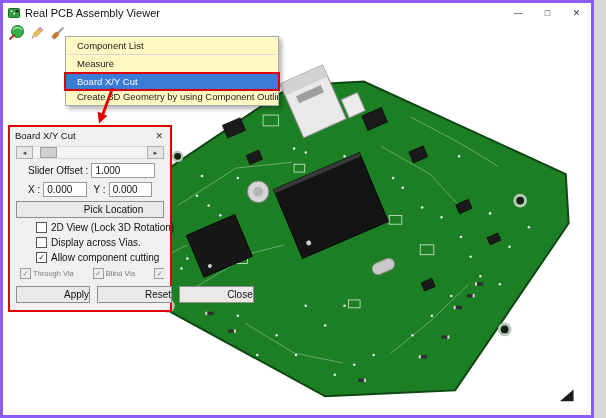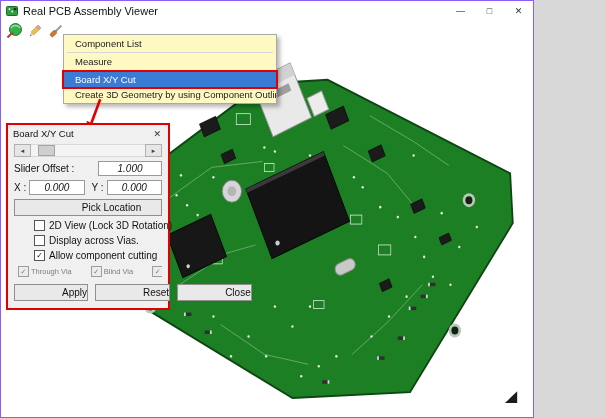--- a/index.html
+++ b/index.html
@@ -1,16 +1,16 @@
 <!DOCTYPE html>
 <html><head>
 <meta charset="utf-8">
 <style>
   html,body{margin:0;padding:0;background:#d8d8d8;font-family:"Liberation Sans",sans-serif;}
-  .window{position:relative;width:534px;height:418px;background:#fff;border:1px solid #8b5cf6;box-sizing:border-box;overflow:hidden;}
+  .window{position:relative;width:594px;height:418px;background:#fff;border:3px solid #8b5cf6;box-sizing:border-box;overflow:hidden;}
   
   .titlebar{height:19px;display:flex;align-items:center;background:#fff;padding-left:5px;}
   .title-text{font-size:11px;color:#111;margin-left:5px;flex:1;white-space:nowrap;}
   .win-controls{display:flex;height:19px;}
   .win-btn{width:29px;height:19px;display:flex;align-items:center;justify-content:center;font-size:9px;color:#333;}
   
   .menubar{height:15px;display:flex;align-items:stretch;background:#fff;font-size:11px;}
   .menu-item{padding:0 7px;display:flex;align-items:center;color:#111;}
   .menu-item.active{background:#cfe4f8;box-shadow:inset 0 0 0 1px #84acdd;}
   
@@ -35,25 +35,25 @@
   .group{position:relative;border:1px solid #aeaeae;margin:7px 6px 5px;padding:9px 6px 6px;}
   .group-label{position:absolute;top:-6px;left:5px;background:#f0f0f0;padding:0 3px;font-size:9.5px;}
   .radio-row{display:flex;gap:42px;}
   .radio{display:flex;align-items:center;gap:4px;}
   .radio-circle{width:9px;height:9px;border:1px solid #555;border-radius:50%;background:#fff;display:inline-flex;align-items:center;justify-content:center;}
   .radio-dot{font-size:6px;line-height:1;color:#111;}
   .scrollbar{display:flex;height:13px;margin:3px 6px;}
   .sb-btn{width:15px;background:#e6e6e6;border:1px solid #b0b0b0;font-size:6px;display:flex;align-items:center;justify-content:center;color:#444;}
   .sb-track{flex:1;background:#f4f4f4;border-top:1px solid #d9d9d9;border-bottom:1px solid #d9d9d9;position:relative;}
   .sb-thumb{position:absolute;left:7px;top:0;width:17px;height:100%;background:#cfcfcf;border:1px solid #a3a3a3;box-sizing:border-box;}
-  .form-row{display:flex;align-items:center;margin:4px 6px;gap:3px;}
+  .form-row{display:flex;align-items:center;margin:4px 18px;gap:3px;}
   .frm-label{white-space:nowrap;}
   .grow{flex:1;}
   .ml{margin-left:4px;}
-  .textbox{border:1px solid #9a9a9a;background:#fff;height:13px;line-height:13px;padding:0 3px;text-align:center;font-style:italic;}
+  .textbox{border:1px solid #9a9a9a;background:#fff;height:13px;line-height:13px;padding:0 3px;text-align:left;}
   .w60{width:56px;flex:none;}
   .btn{border:1px solid #8f8f8f;background:#e9e9e9;text-align:center;padding-left:47px;}
   .pick-btn{margin:4px 6px;height:15px;line-height:15px;}
   .cb-row{display:flex;align-items:center;gap:4px;margin:4px 8px 0;white-space:nowrap;padding-left:18px;}
   .checkbox{width:9px;height:9px;border:1px solid #555;background:#fff;display:inline-flex;align-items:center;justify-content:center;font-size:8px;line-height:1;color:#111;flex:none;}
   .via-row{display:flex;gap:19px;margin:5px 6px 0 10px;color:#7d7d7d;font-size:7.5px;overflow:hidden;}
   .via-item{display:flex;align-items:center;gap:2px;white-space:nowrap;}
   .via-row .checkbox{border-color:#9d9d9d;background:#ececec;color:#7d7d7d;font-size:7px;}
   .btn-row{display:flex;gap:7px;margin:7px 6px 3px;align-items:center;}
   .btn-row .btn{flex:1;height:15px;line-height:15px;}

